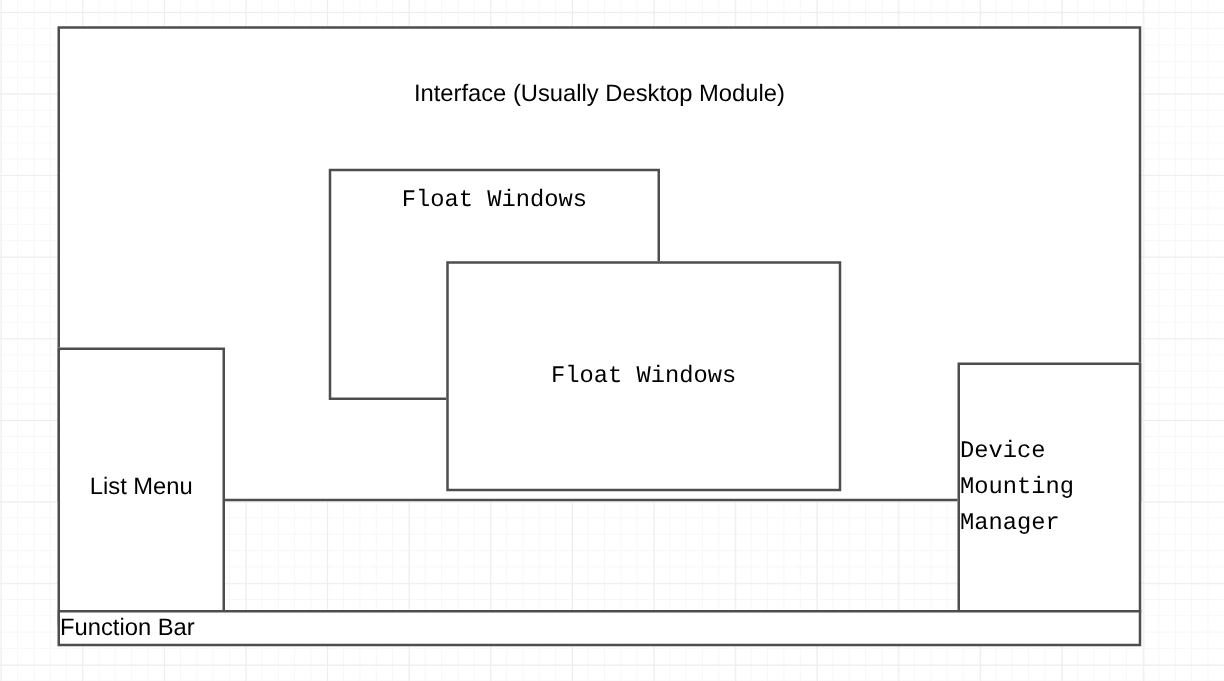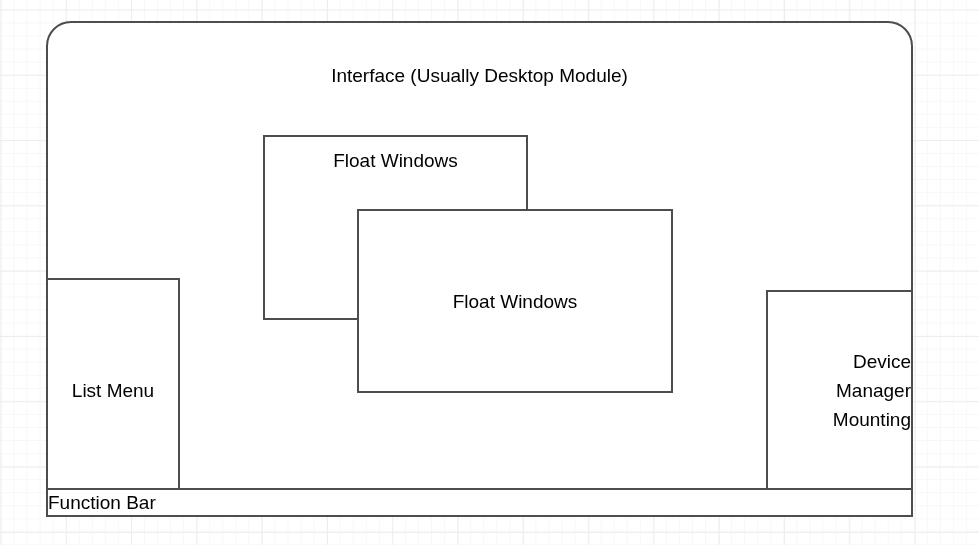--- a/index.html
+++ b/index.html
@@ -47,23 +47,22 @@
     font-size: 19px;
     line-height: 25px;
     text-align: center;
   }
 
   
   #interface-box {
     left: 46px;
     top: 21px;
     width: 867px;
-    height: 496px;
+    height: 380px;
     z-index: 1;
-    border-radius: 25px;
   }
   #interface-title {
     position: absolute;
     left: 0;
     right: 0;
     top: 40px;
     font-size: 19px;
     line-height: 25px;
     text-align: center;
     white-space: nowrap;
@@ -93,21 +92,21 @@
     width: 147px;
     height: 200px;
     z-index: 2;
   }
   #device-manager-label {
     position: absolute;
     left: 0;
     right: 0;
     top: 50%;
     transform: translateY(-50%);
-    text-align: right;
+    text-align: left;
     font-size: 19px;
     line-height: 29px;
   }
 
   #float-back-box {
     left: 263px;
     top: 135px;
     width: 265px;
     height: 185px;
     z-index: 3;
@@ -153,40 +152,41 @@
     right: 0;
     top: 50%;
     transform: translateY(-50%);
     text-align: left;
     font-size: 19px;
     line-height: 22px;
   }
 
   .line-break {
     display: block;
+    font-family: Liberation Mono, monospace;
   }
 </style>
 </head>
 <body>
 
 <div id="grid-background"></div>
 
 <div class="box" id="interface-box">
   <div id="interface-title">Interface (Usually Desktop Module)</div>
 </div>
 
 <div class="box" id="list-menu-box">
   <div id="list-menu-label">List Menu</div>
 </div>
 
 <div class="box" id="device-manager-box">
   <div id="device-manager-label">
     <span class="line-break">Device</span>
+    <span class="line-break">Mounting</span>
     <span class="line-break">Manager</span>
-    <span class="line-break">Mounting</span>
   </div>
 </div>
 
 <div class="box" id="float-back-box">
   <div id="float-back-label">
     <span class="line-break">Float Windows</span>
   </div>
 </div>
 
 <div class="box" id="float-front-box">

